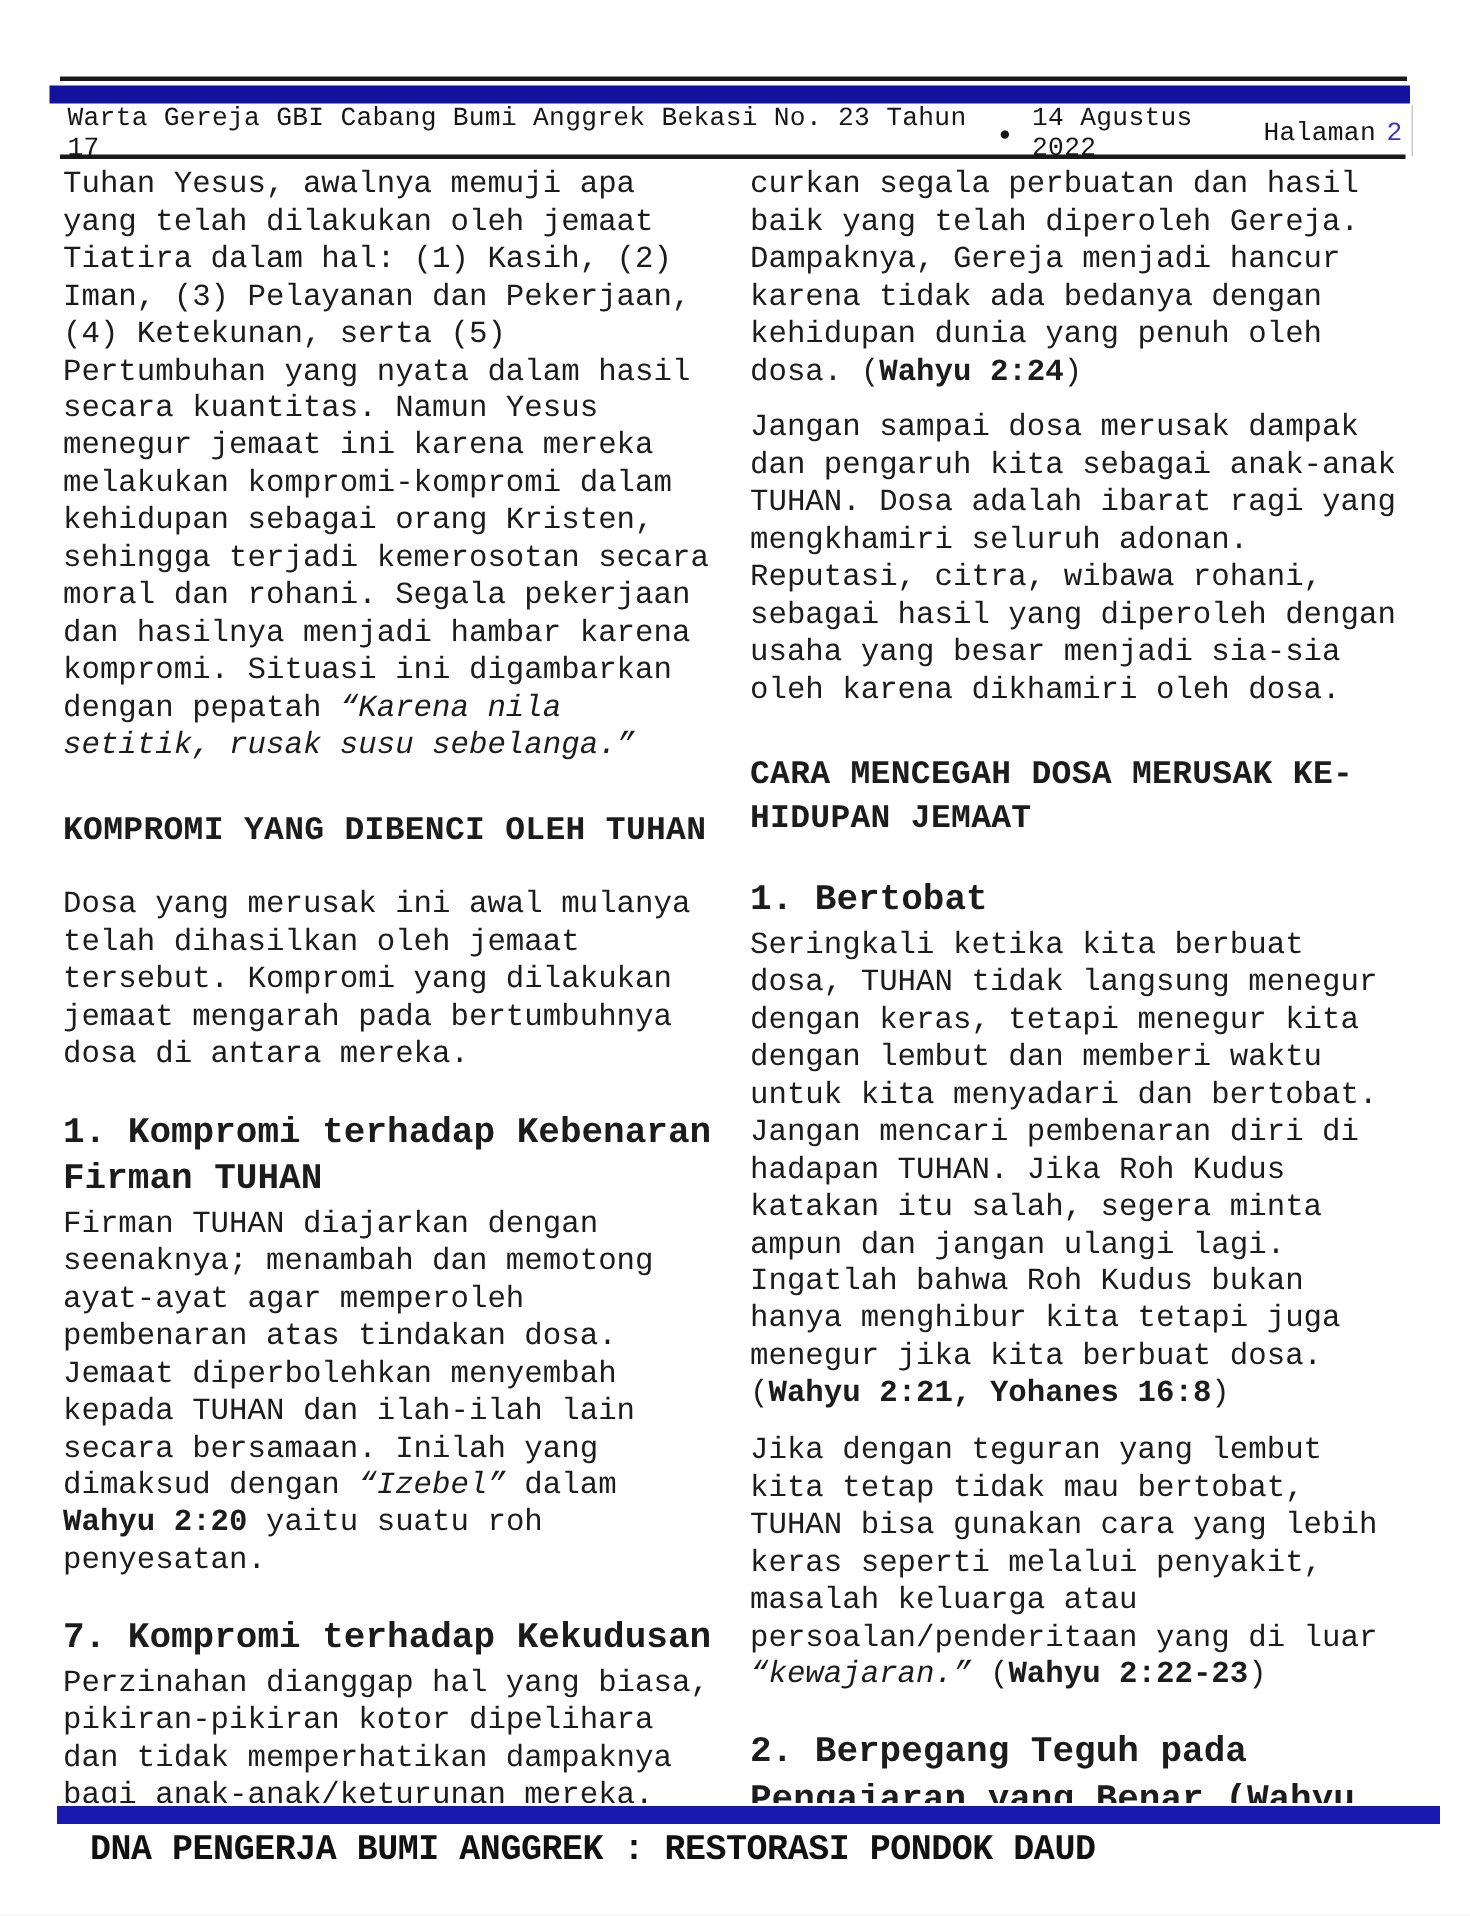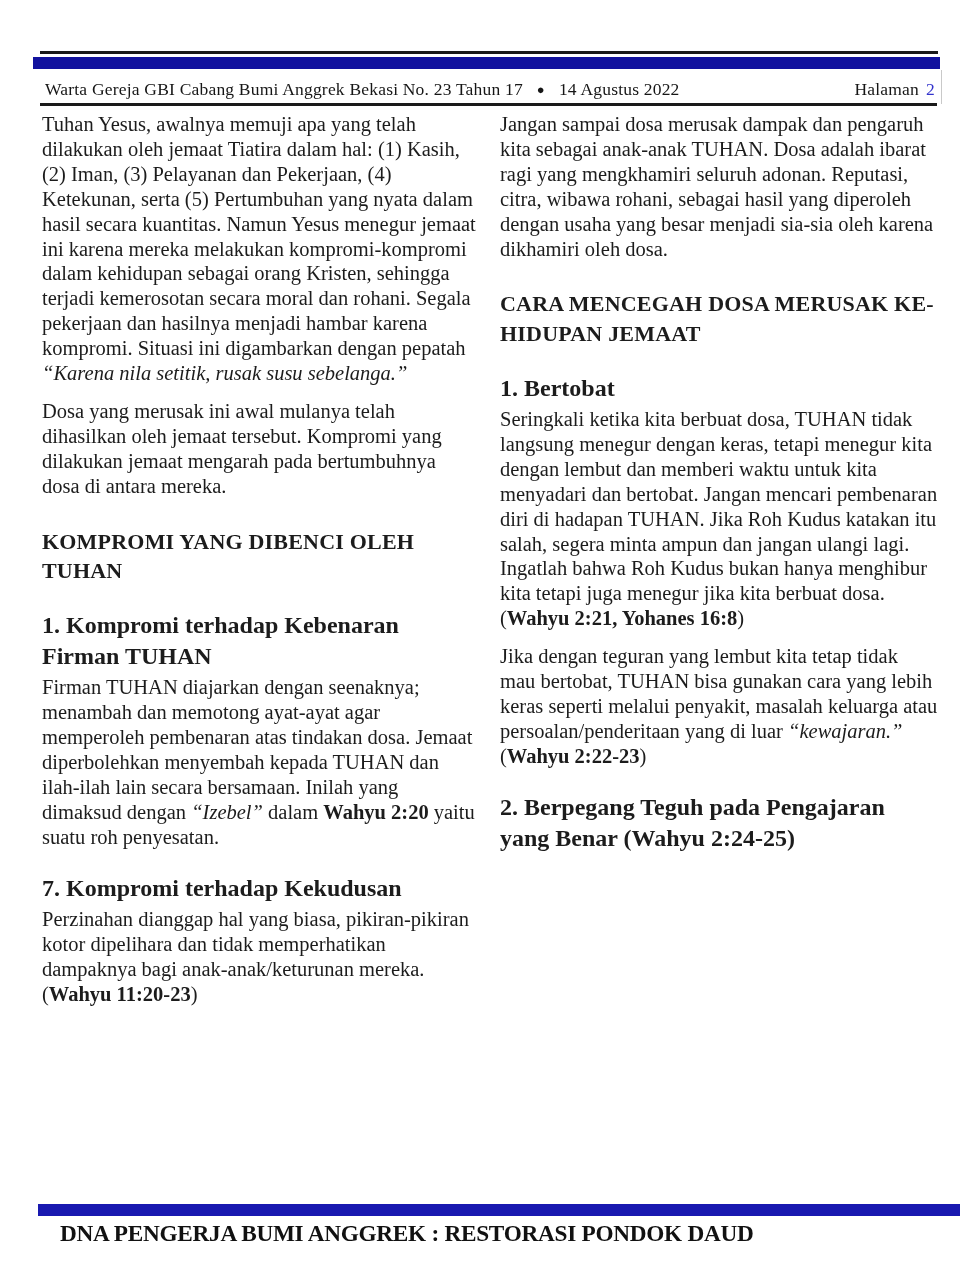--- a/index.html
+++ b/index.html
@@ -1,20 +1,20 @@
 <!DOCTYPE html>
 <html style="--page-bg: #FFFFFF; --bar-navy: #12129E; --footer-navy: #1919B0; --page-number-blue: #3333CC; --rule-black: #1A1A1A; --text-black: #1C1C1C; --artifact-gray: #C9C9C9;"><head>
 <meta charset="utf-8">
 <style>
   html,body{margin:0;padding:0;background:#e8e8e8;}
   .page{
     position:relative;
     width:980px;height:1277px;
     background:var(--page-bg,#fff);
-    font-family:Liberation Serif, serif;
+    font-family:Liberation Mono, monospace;
     color:var(--text-black,#1c1c1c);
     overflow:hidden;
   }
   
   .top-thin-rule{
     position:absolute;left:40px;top:51px;width:898px;height:3px;
     background:var(--rule-black,#1a1a1a);
   }
   .top-navy-bar{
     position:absolute;left:33px;top:57px;width:907px;height:12px;
@@ -91,28 +91,29 @@
       <span class="page-number">2</span>
     </div>
   </div>
 
   <div class="header-bottom-rule"></div>
   <div class="scan-artifact-line"></div>
 
   <div class="columns">
     <div class="col">
         <div class="block paragraph"><span class="seg-normal">Tuhan Yesus, awalnya memuji apa yang telah dilakukan oleh jemaat Tiatira dalam hal: (1) Kasih, (2) Iman, (3) Pelayanan dan Pekerjaan, (4) Ketekunan, serta (5) Pertumbuhan yang nyata dalam hasil secara kuantitas. Namun Yesus menegur jemaat ini karena mereka melakukan kompromi-kompromi dalam kehidupan sebagai orang Kristen, sehingga terjadi kemerosotan secara moral dan rohani. Segala pekerjaan dan hasilnya menjadi hambar karena kompromi. Situasi ini digambarkan dengan pepatah </span><span class="seg-italic">“Karena nila setitik, rusak susu sebelanga.”</span></div>
+        <div class="block section-heading"><span class="seg-bold">KOMPROMI YANG DIBENCI OLEH TUHAN</span></div>
         <div class="block paragraph"><span class="seg-normal">Dosa yang merusak ini awal mulanya telah dihasilkan oleh jemaat tersebut. Kompromi yang dilakukan jemaat mengarah pada bertumbuhnya dosa di antara mereka.</span></div>
-        <div class="block section-heading"><span class="seg-bold">KOMPROMI YANG DIBENCI OLEH TUHAN</span></div>
         <div class="block subheading"><span class="seg-bold">1. Kompromi terhadap Kebenaran Firman TUHAN</span></div>
         <div class="block paragraph"><span class="seg-normal">Firman TUHAN diajarkan dengan seenaknya; menambah dan memotong ayat-ayat agar memperoleh pembenaran atas tindakan dosa. Jemaat diperbolehkan menyembah kepada TUHAN dan ilah-ilah lain secara bersamaan. Inilah yang dimaksud dengan </span><span class="seg-italic">“Izebel” </span><span class="seg-normal">dalam </span><span class="seg-bold">Wahyu 2:20</span><span class="seg-normal"> yaitu suatu roh penyesatan.</span></div>
         <div class="block subheading"><span class="seg-bold">7. Kompromi terhadap Kekudusan</span></div>
         <div class="block paragraph"><span class="seg-normal">Perzinahan dianggap hal yang biasa, pikiran-pikiran kotor dipelihara dan tidak memperhatikan dampaknya bagi anak-anak/keturunan mereka. (</span><span class="seg-bold">Wahyu 11:20-23</span><span class="seg-normal">)</span></div>
       </div>
     <div class="col col-right">
+        <div class="block paragraph"><span class="seg-normal">curkan segala perbuatan dan hasil baik yang telah diperoleh Gereja. Dampaknya, Gereja menjadi hancur karena tidak ada bedanya dengan kehidupan dunia yang penuh oleh dosa. (</span><span class="seg-bold">Wahyu 2:24</span><span class="seg-normal">)</span></div>
         <div class="block paragraph"><span class="seg-normal">Jangan sampai dosa merusak dampak dan pengaruh kita sebagai anak-anak TUHAN. Dosa adalah ibarat ragi yang mengkhamiri seluruh adonan. Reputasi, citra, wibawa rohani, sebagai hasil yang diperoleh dengan usaha yang besar menjadi sia-sia oleh karena dikhamiri oleh dosa.</span></div>
         <div class="block section-heading"><span class="seg-bold">CARA MENCEGAH DOSA MERUSAK KE-HIDUPAN JEMAAT</span></div>
         <div class="block subheading"><span class="seg-bold">1. Bertobat</span></div>
         <div class="block paragraph"><span class="seg-normal">Seringkali ketika kita berbuat dosa, TUHAN tidak langsung menegur dengan keras, tetapi menegur kita dengan lembut dan memberi waktu untuk kita menyadari dan bertobat. Jangan mencari pembenaran diri di hadapan TUHAN. Jika Roh Kudus katakan itu salah, segera minta ampun dan jangan ulangi lagi. Ingatlah bahwa Roh Kudus bukan hanya menghibur kita tetapi juga menegur jika kita berbuat dosa. (</span><span class="seg-bold">Wahyu 2:21, Yohanes 16:8</span><span class="seg-normal">)</span></div>
         <div class="block paragraph"><span class="seg-normal">Jika dengan teguran yang lembut kita tetap tidak mau bertobat, TUHAN bisa gunakan cara yang lebih keras seperti melalui penyakit, masalah keluarga atau persoalan/penderitaan yang di luar </span><span class="seg-italic">“kewajaran.” </span><span class="seg-normal">(</span><span class="seg-bold">Wahyu 2:22-23</span><span class="seg-normal">)</span></div>
         <div class="block subheading"><span class="seg-bold">2. Berpegang Teguh pada Pengajaran yang Benar (Wahyu 2:24-25)</span></div>
       </div>
   </div>
 
   <div class="footer-navy-bar"></div>

